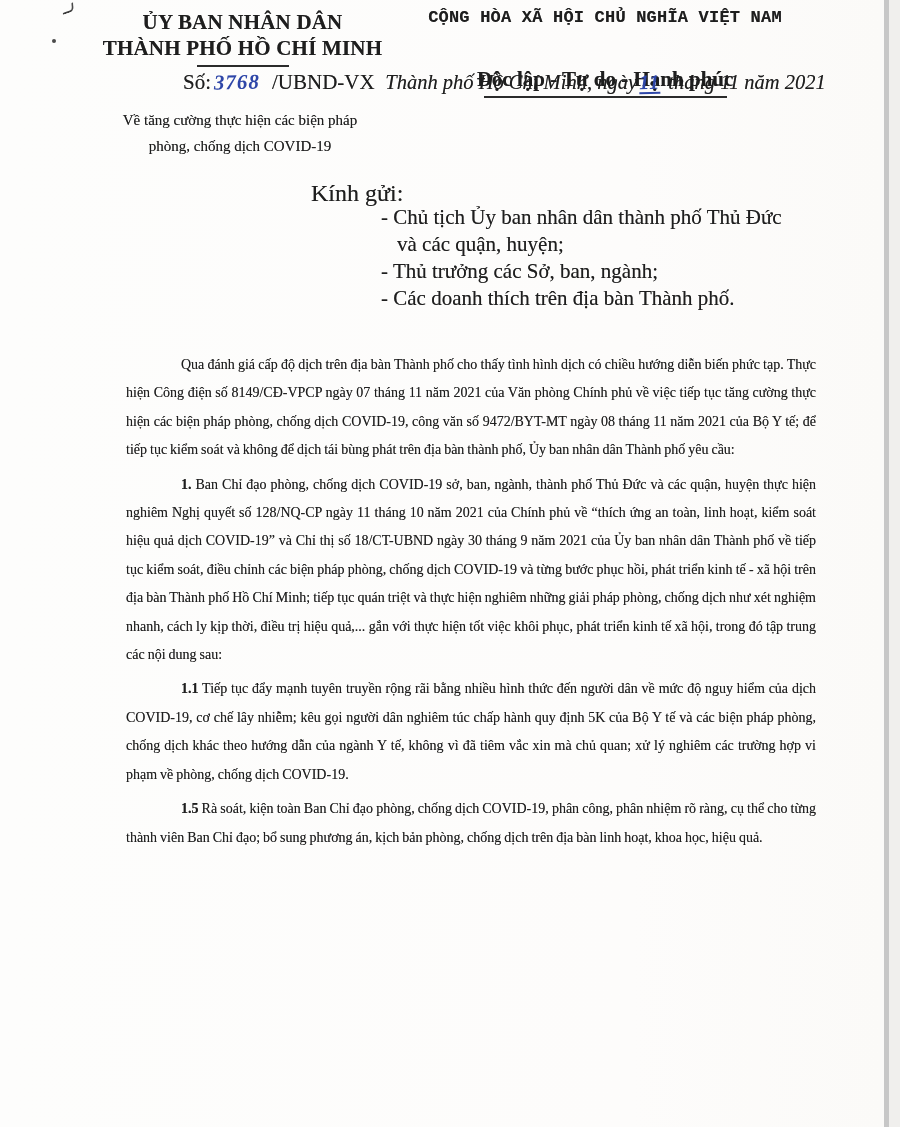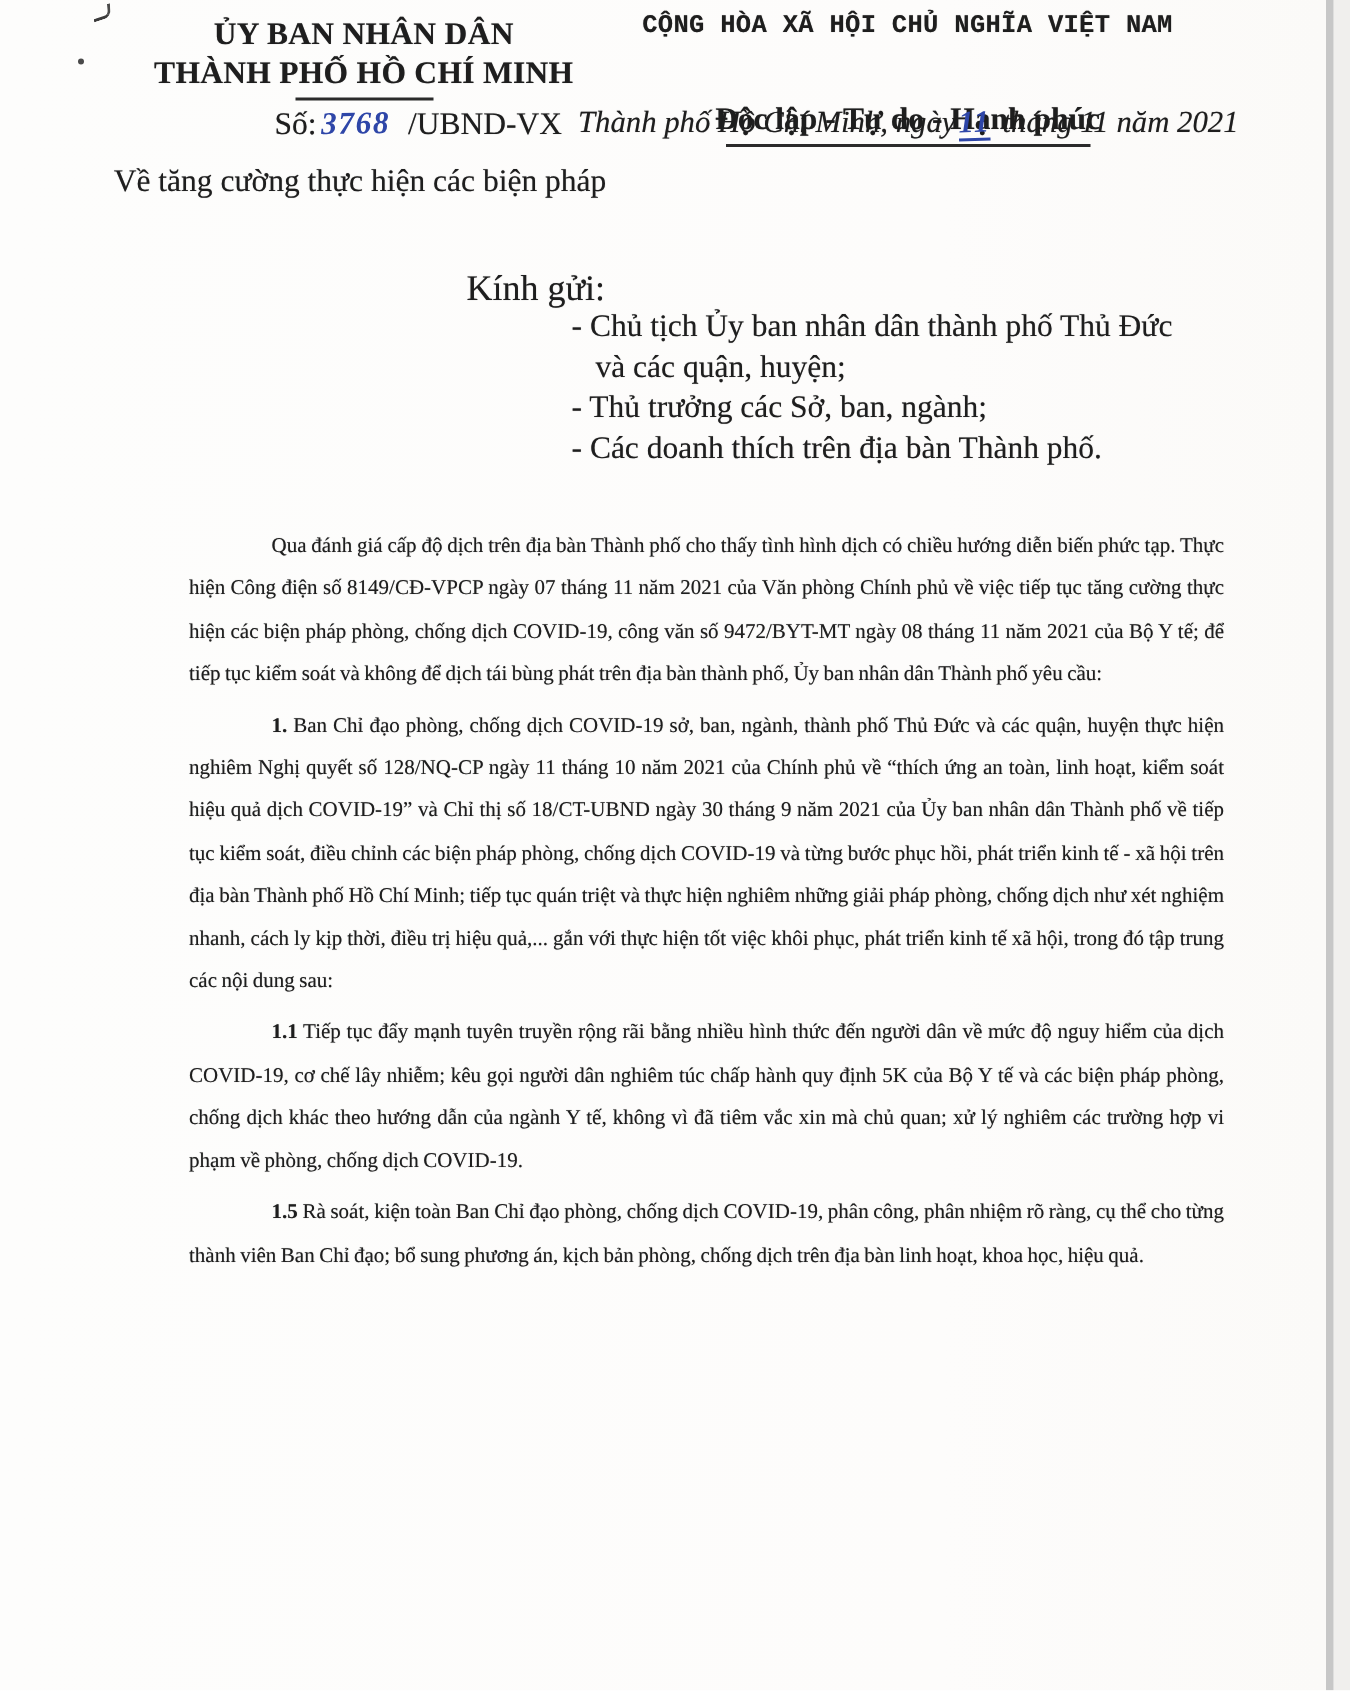--- a/index.html
+++ b/index.html
@@ -80,21 +80,21 @@
   }
   .date-line .handwriting {
     display: inline-block; margin: 0 8px 0 2px;
     border-bottom: 2px solid #2e46a8; line-height: 20px;
     transform: rotate(-2deg);
   }
 
   
   .subject {
     position: absolute; left: 70px; top: 107px; width: 340px;
-    text-align: center; font-size: 21px; line-height: 26px;
+    text-align: center; font-size: 15px; line-height: 26px;
   }
 
   
   .salutation {
     position: absolute; left: 311px; top: 180px; font-size: 24px;
   }
   .recipients {
     position: absolute; left: 381px; top: 204px; width: 430px;
     font-size: 21px; line-height: 27px;
   }
@@ -132,20 +132,21 @@
     <div class="l2">Độc lập - Tự do - Hạnh phúc</div>
     <div class="hdr-right-rule"></div>
   </div>
 
   <div class="doc-no"><span>Số:</span><span class="handwriting">3768</span><span class="suffix">/UBND-VX</span></div>
 
   <div class="date-line"><span>Thành phố Hồ Chí Minh, ngày</span><span class="handwriting">11</span><span>tháng 11 năm 2021</span></div>
 
   <div class="subject">
     <div>Về tăng cường thực hiện các biện pháp</div>
+    <div>phòng, chống dịch COVID-19</div>
   </div>
 
   <div class="salutation">Kính gửi:</div>
 
   <div class="recipients">
     <div class="recipient">
       <span>-</span>
       <span>Chủ tịch Ủy ban nhân dân thành phố Thủ Đức</span>
       <div class="cont">và các quận, huyện;</div>
     </div>

